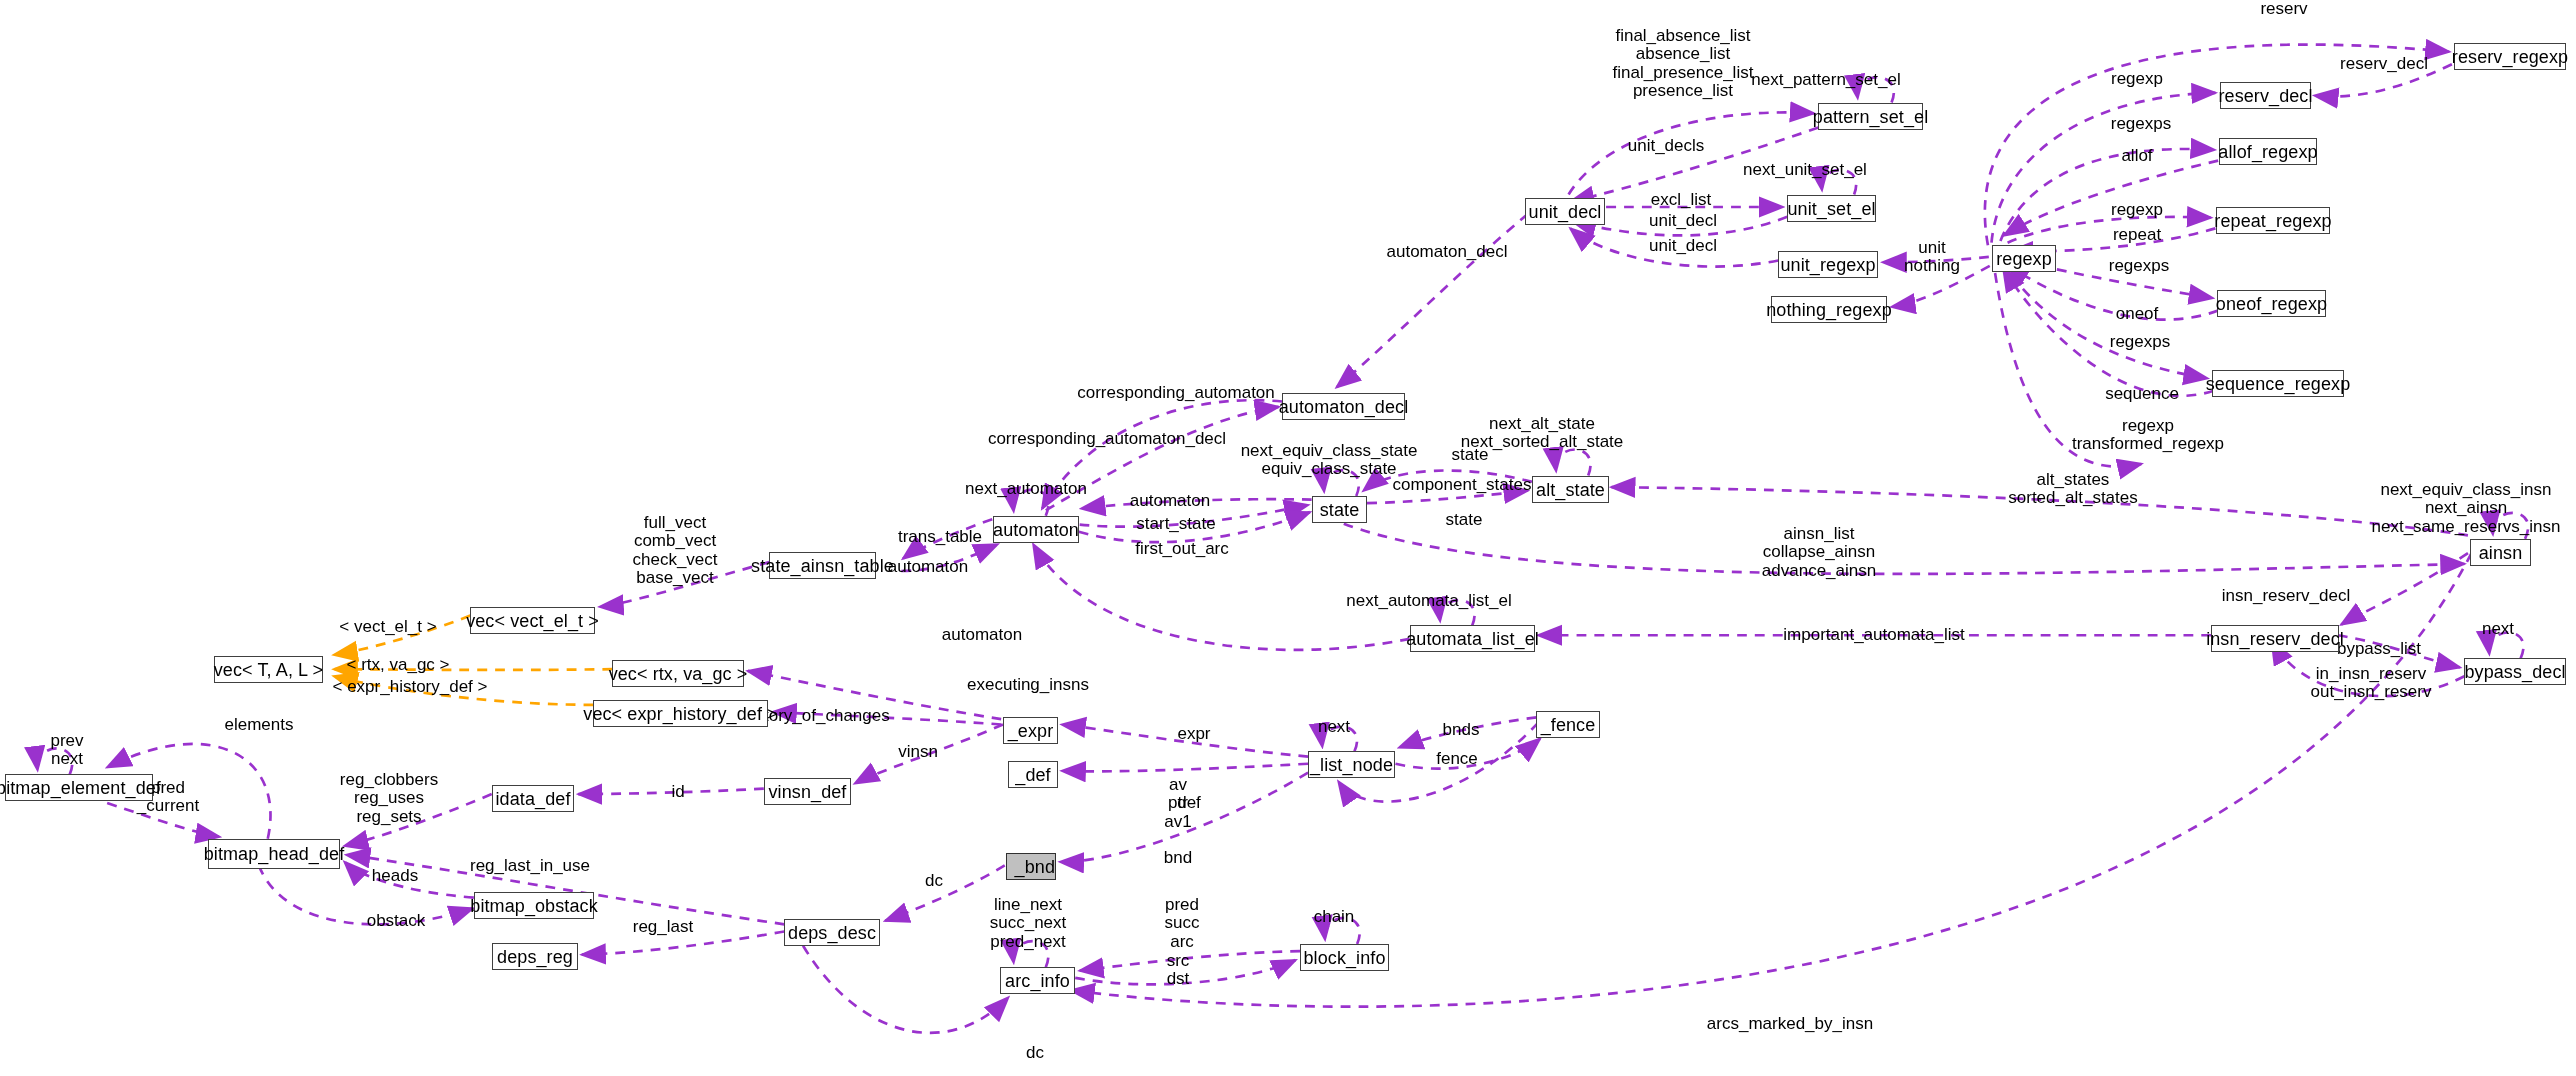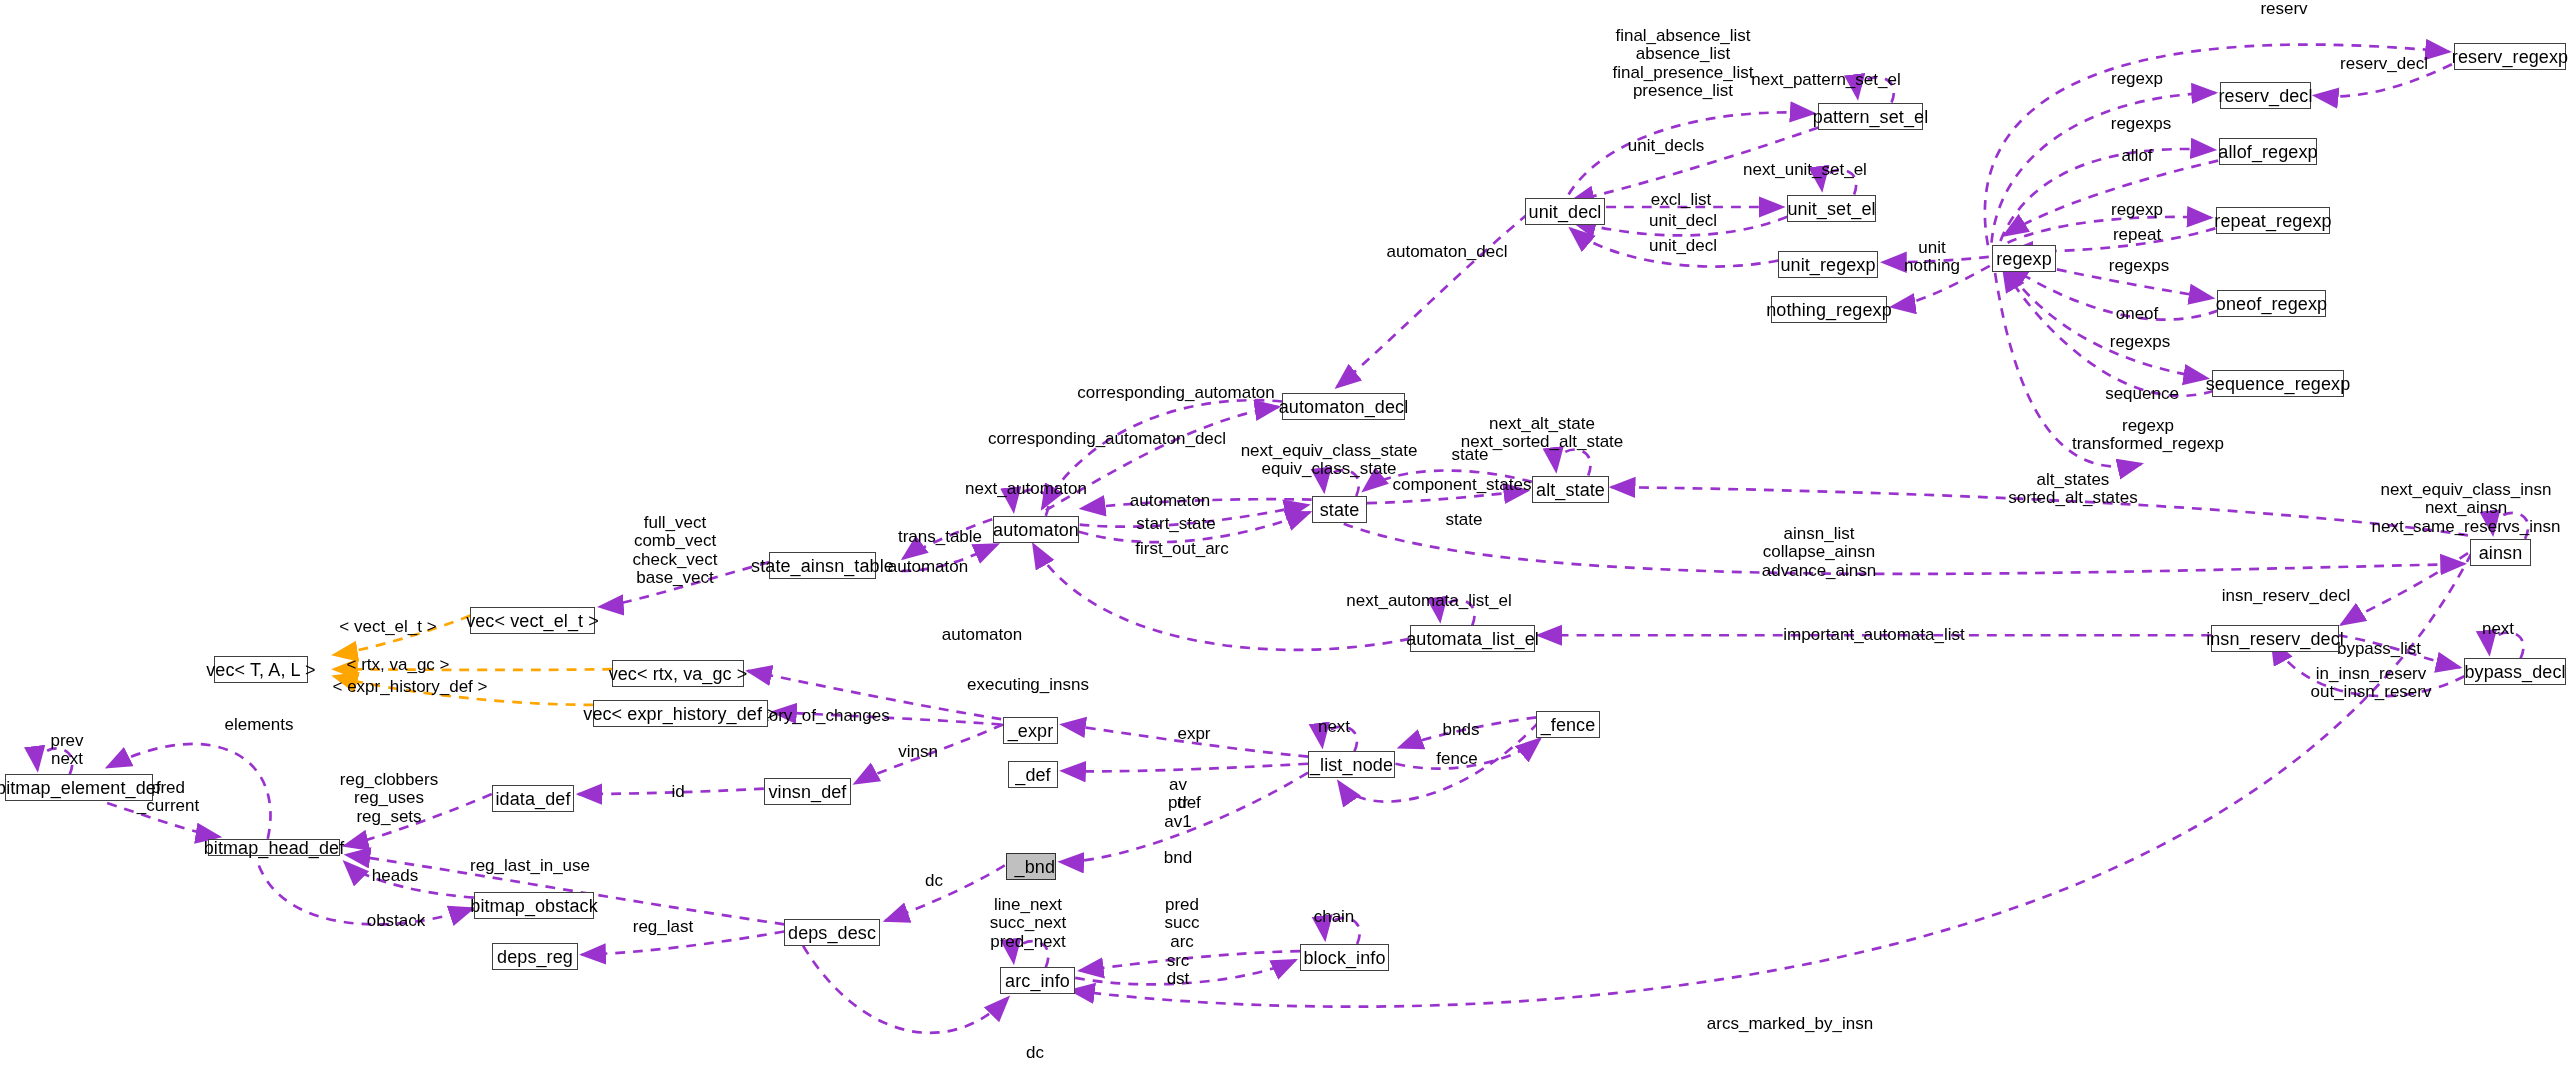--- a/index.html
+++ b/index.html
@@ -256,21 +256,21 @@
     </div>
   <div class="node" style="left:470px;top:607px;width:125px;height:27px">
       <span>vec&lt; vect_el_t &gt;</span>
     </div>
   <div class="node" style="left:1410px;top:625px;width:125px;height:27px">
       <span>automata_list_el</span>
     </div>
   <div class="node" style="left:2211px;top:625px;width:128px;height:27px">
       <span>insn_reserv_decl</span>
     </div>
-  <div class="node" style="left:214px;top:656px;width:94px;height:27px">
+  <div class="node" style="left:214px;top:656px;width:109px;height:27px">
       <span>vec&lt; T, A, L &gt;</span>
     </div>
   <div class="node" style="left:612px;top:660px;width:132px;height:27px">
       <span>vec&lt; rtx, va_gc &gt;</span>
     </div>
   <div class="node" style="left:2464px;top:658px;width:102px;height:27px">
       <span>bypass_decl</span>
     </div>
   <div class="node" style="left:593px;top:700px;width:175px;height:27px">
       <span>vec&lt; expr_history_def &gt;</span>
@@ -289,21 +289,21 @@
     </div>
   <div class="node" style="left:4.5px;top:774px;width:148px;height:27px">
       <span>bitmap_element_def</span>
     </div>
   <div class="node" style="left:492px;top:785px;width:82px;height:27px">
       <span>idata_def</span>
     </div>
   <div class="node" style="left:764px;top:778px;width:87px;height:27px">
       <span>vinsn_def</span>
     </div>
-  <div class="node" style="left:208px;top:839px;width:132px;height:17px">
+  <div class="node" style="left:208px;top:839px;width:132px;height:30px">
       <span>bitmap_head_def</span>
     </div>
   <div class="node hl" style="left:1006px;top:853px;width:50px;height:27px">
       <span>_bnd</span>
     </div>
   <div class="node" style="left:474px;top:892px;width:120px;height:27px">
       <span>bitmap_obstack</span>
     </div>
   <div class="node" style="left:784px;top:919px;width:96px;height:27px">
       <span>deps_desc</span>

